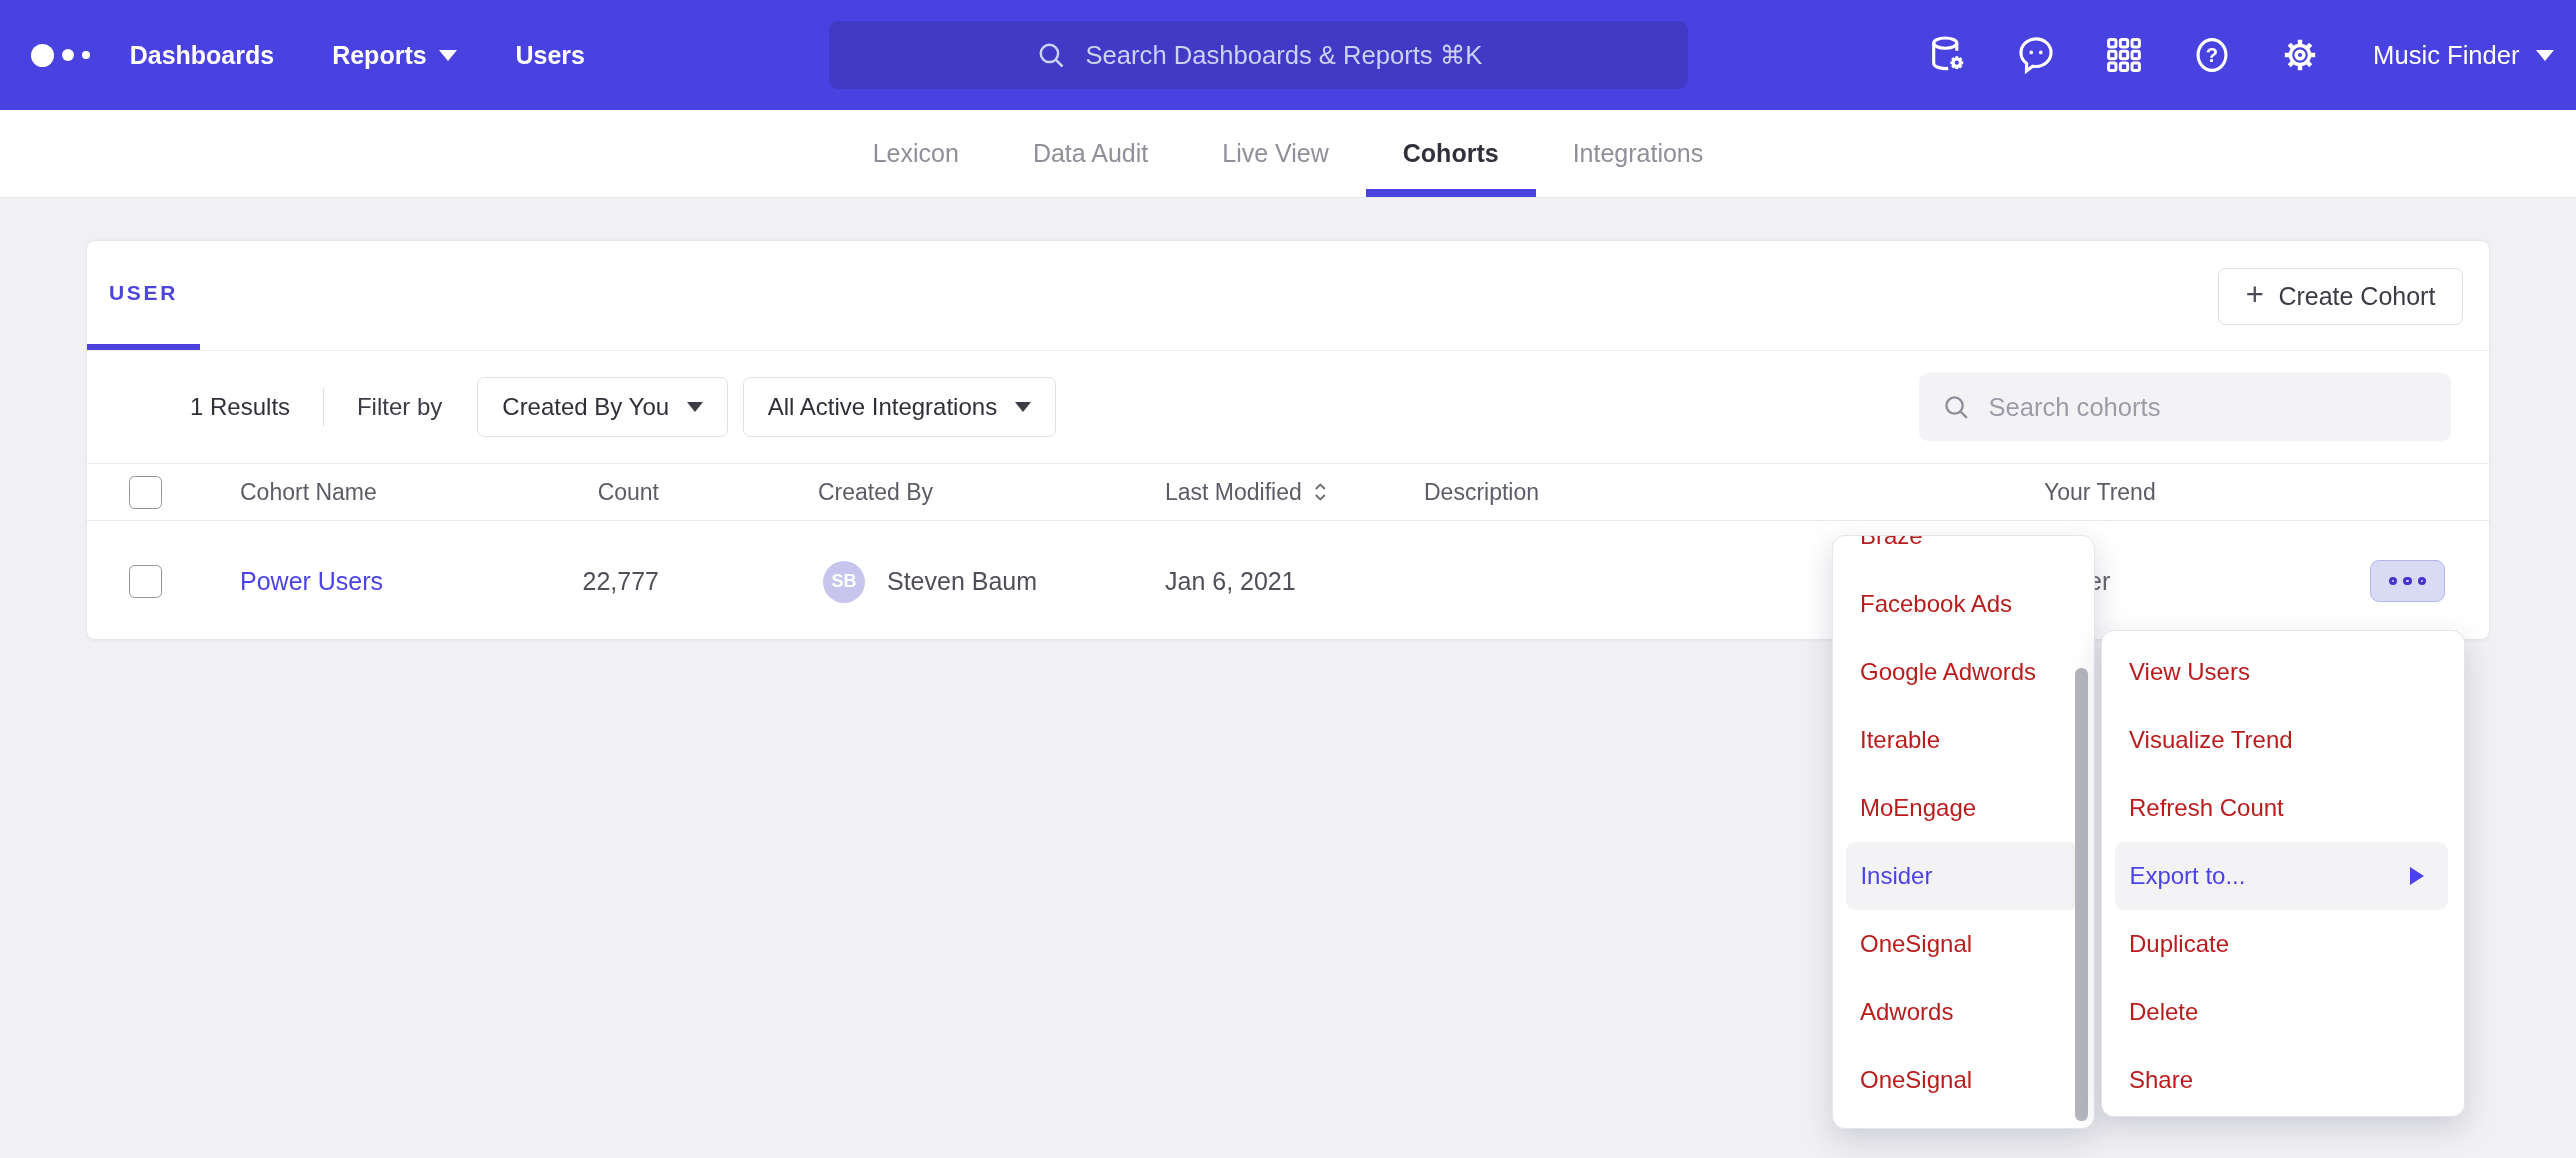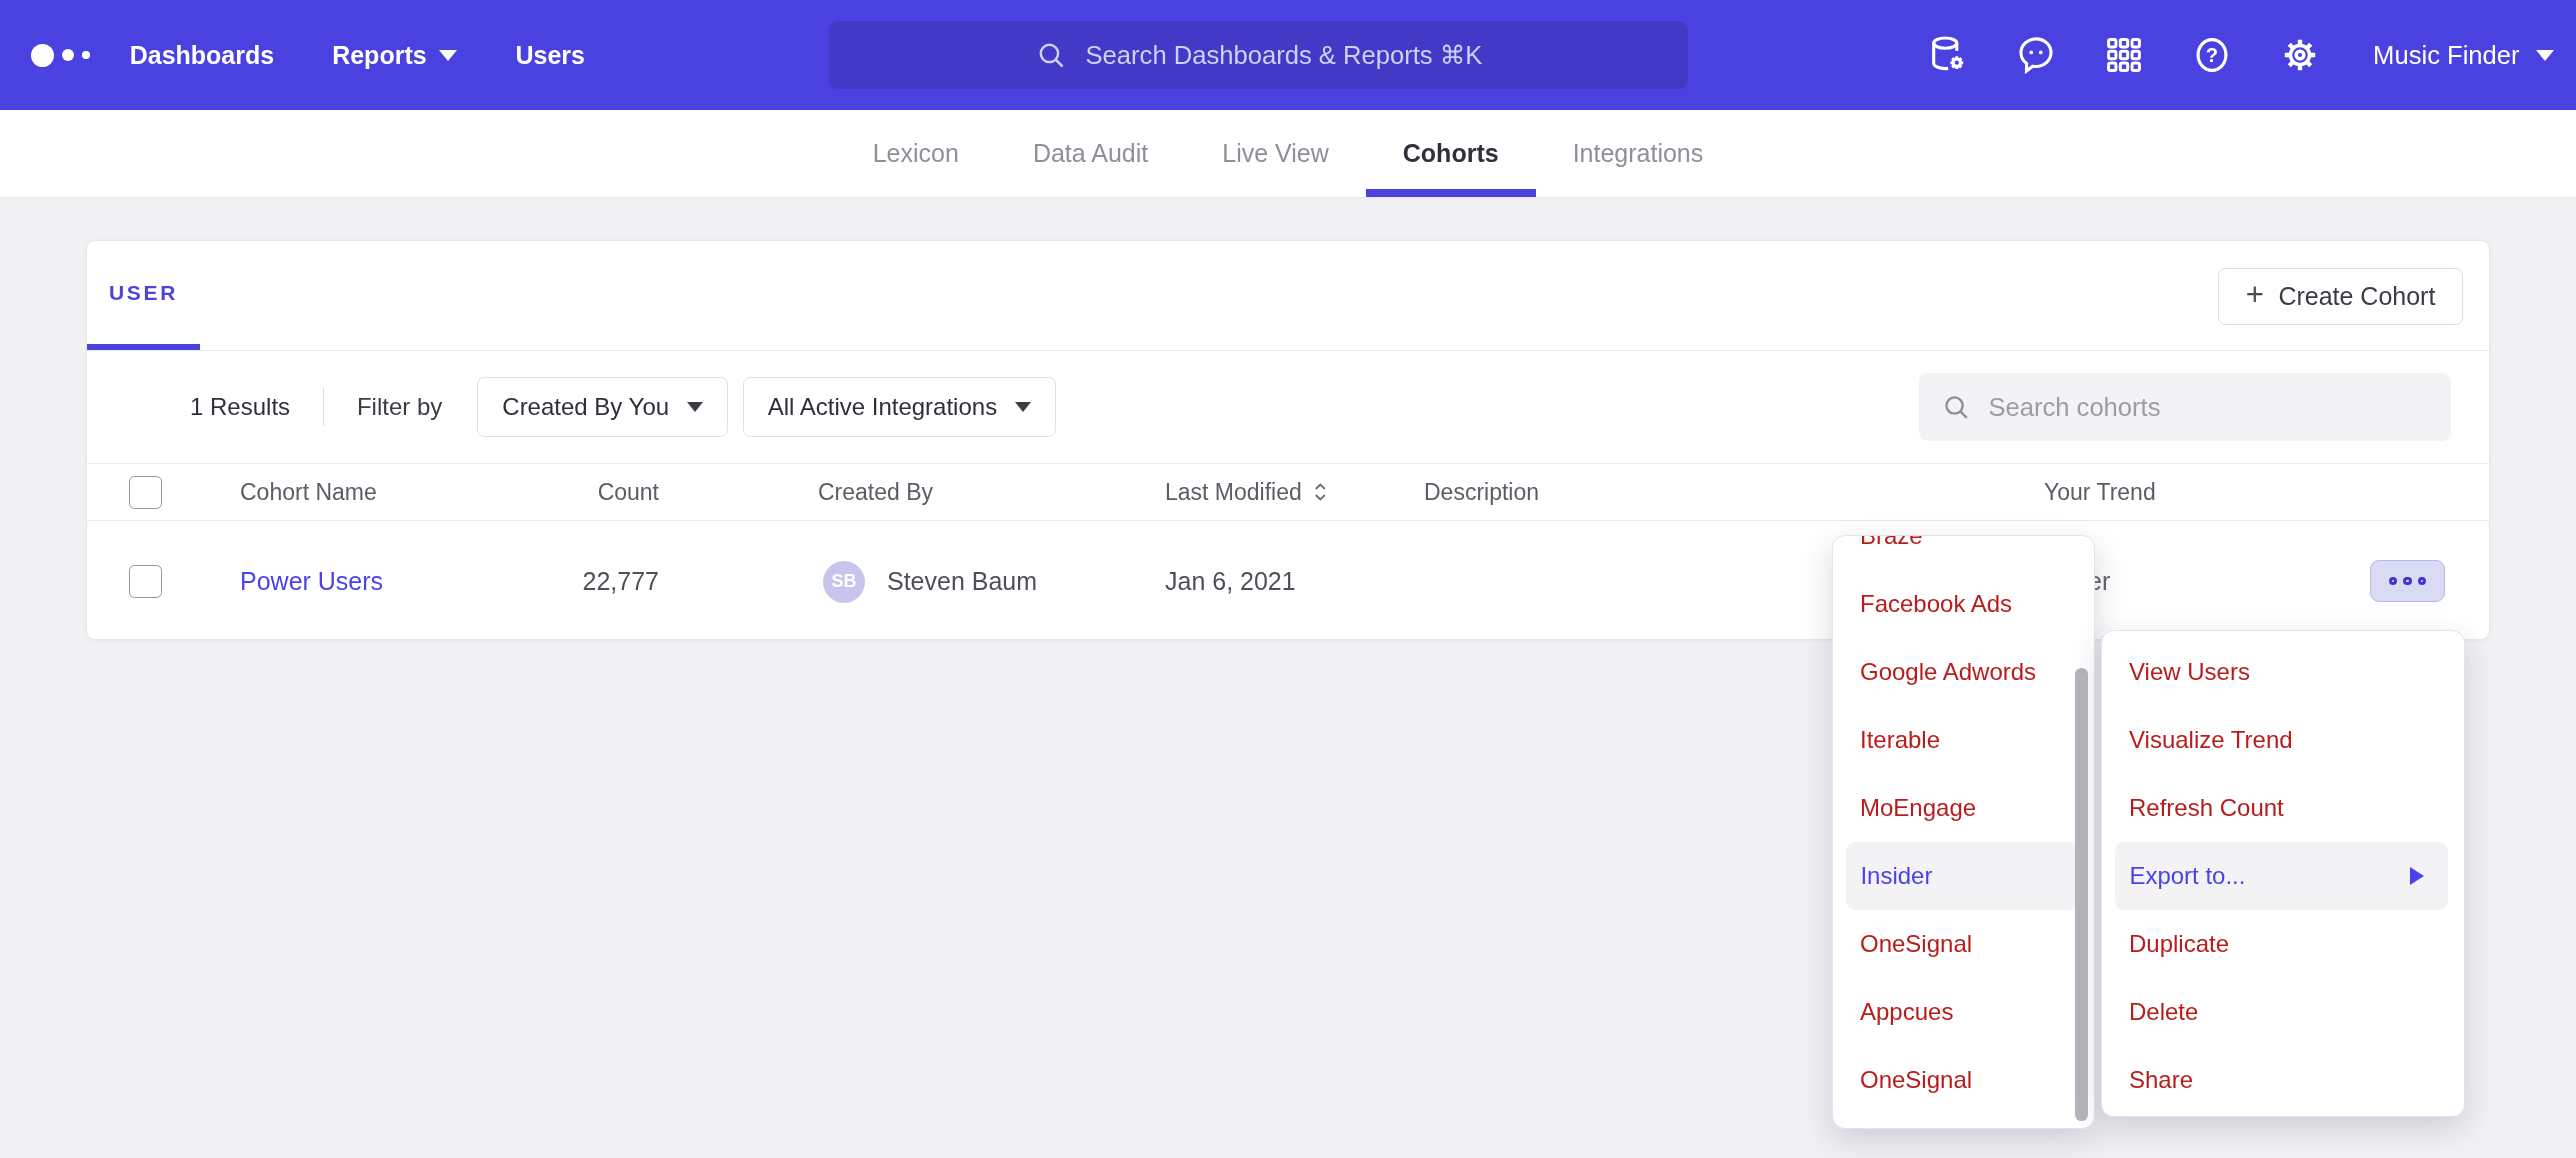--- a/index.html
+++ b/index.html
@@ -242,21 +242,21 @@
 
 <div class="menu submenu">
   <ul>
     <li>Braze</li>
     <li>Facebook Ads</li>
     <li>Google Adwords</li>
     <li>Iterable</li>
     <li>MoEngage</li>
     <li class="highlighted">Insider</li>
     <li>OneSignal</li>
-    <li>Appcues</li>
+    <li>Adwords</li>
     <li>OneSignal</li>
   </ul>
   <div class="scroll-thumb"></div>
 </div>
 
 <div class="menu ctxmenu">
   <ul>
     <li>View Users</li>
     <li>Visualize Trend</li>
     <li>Refresh Count</li>

